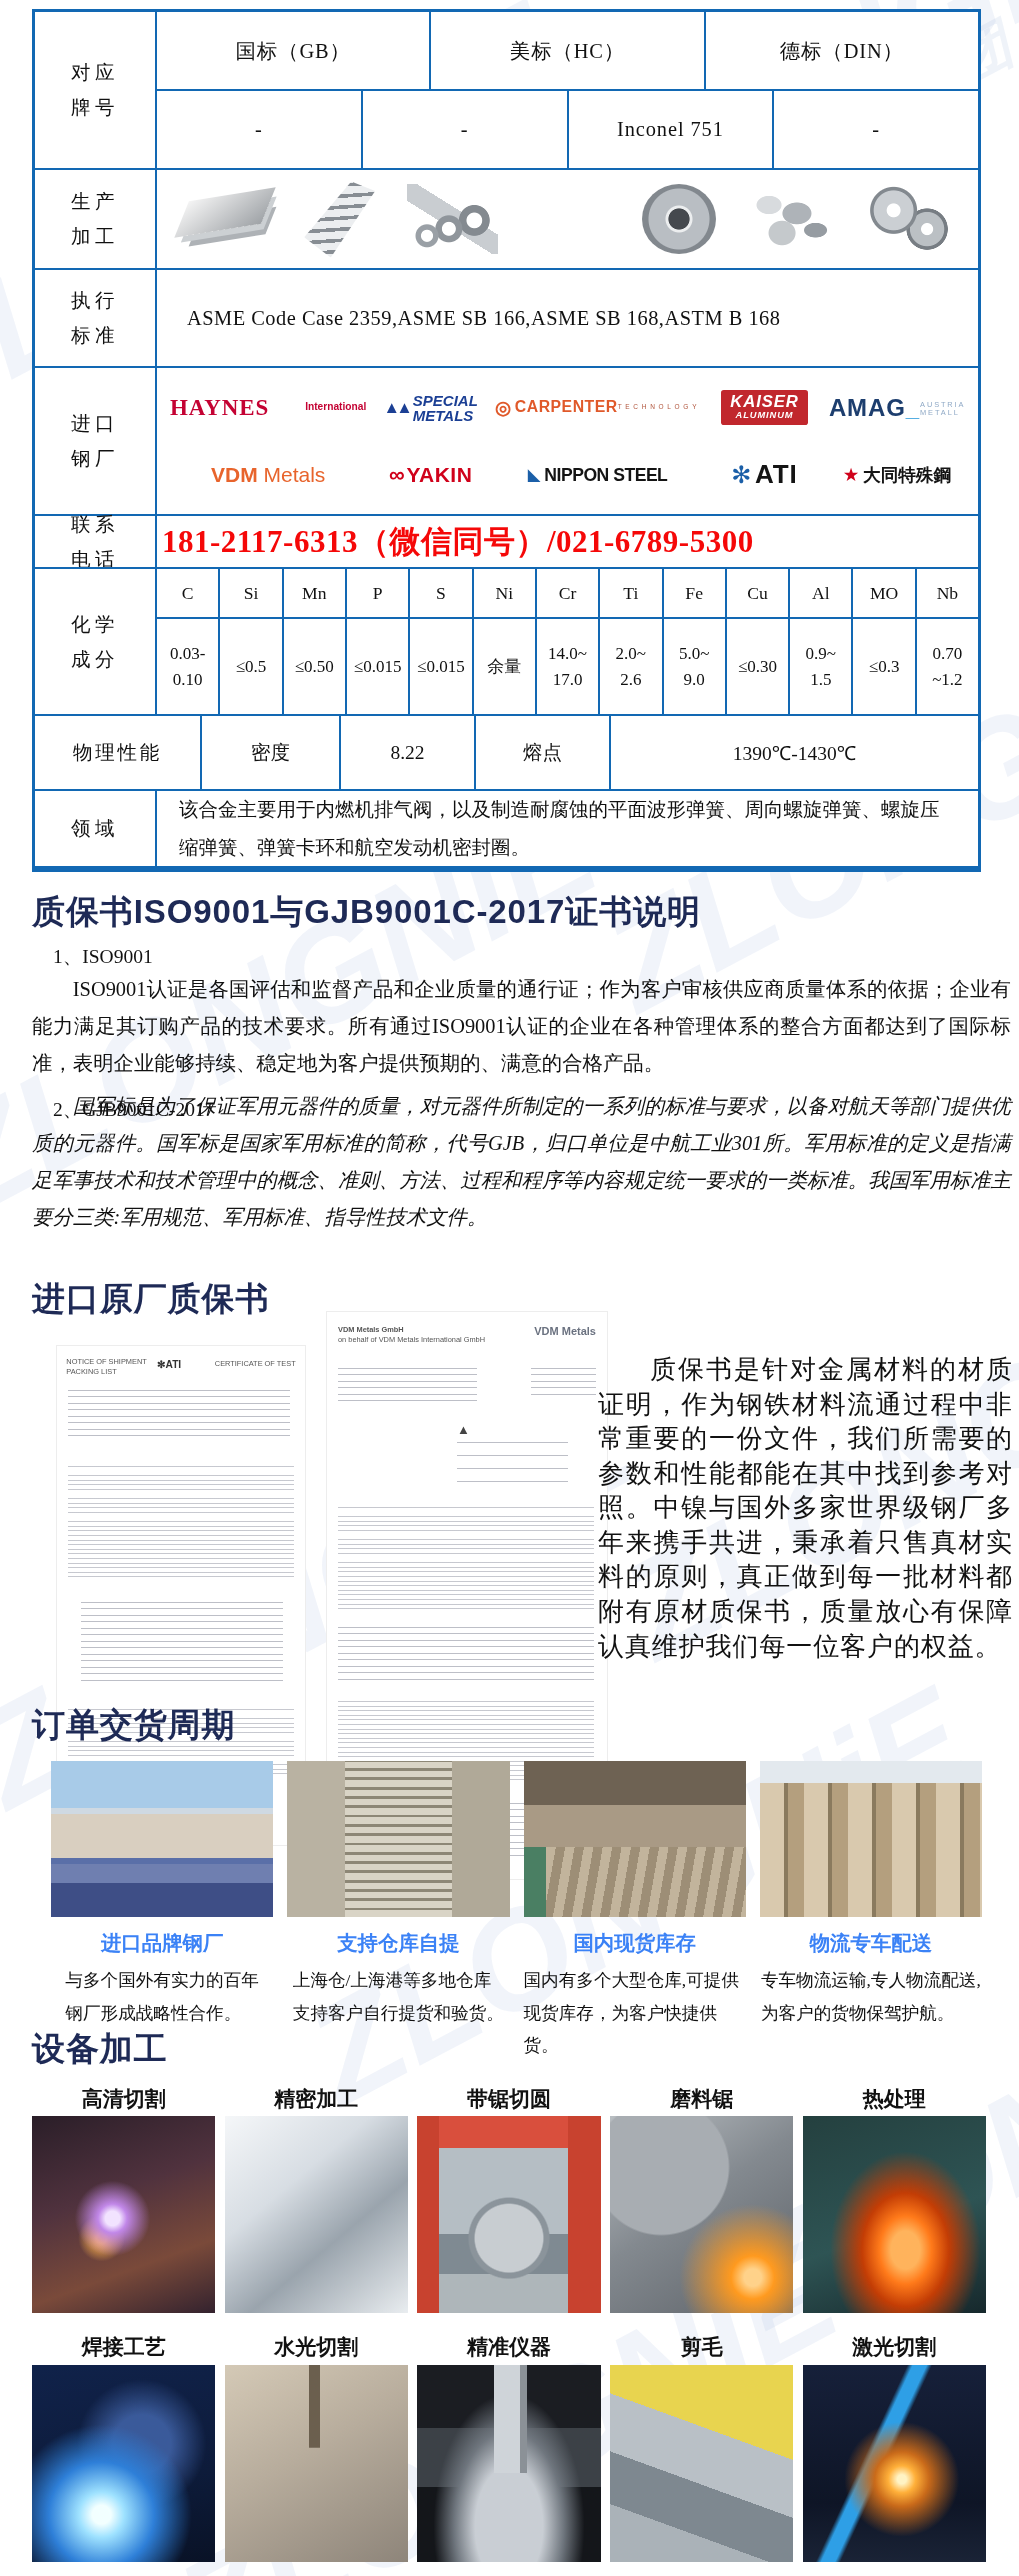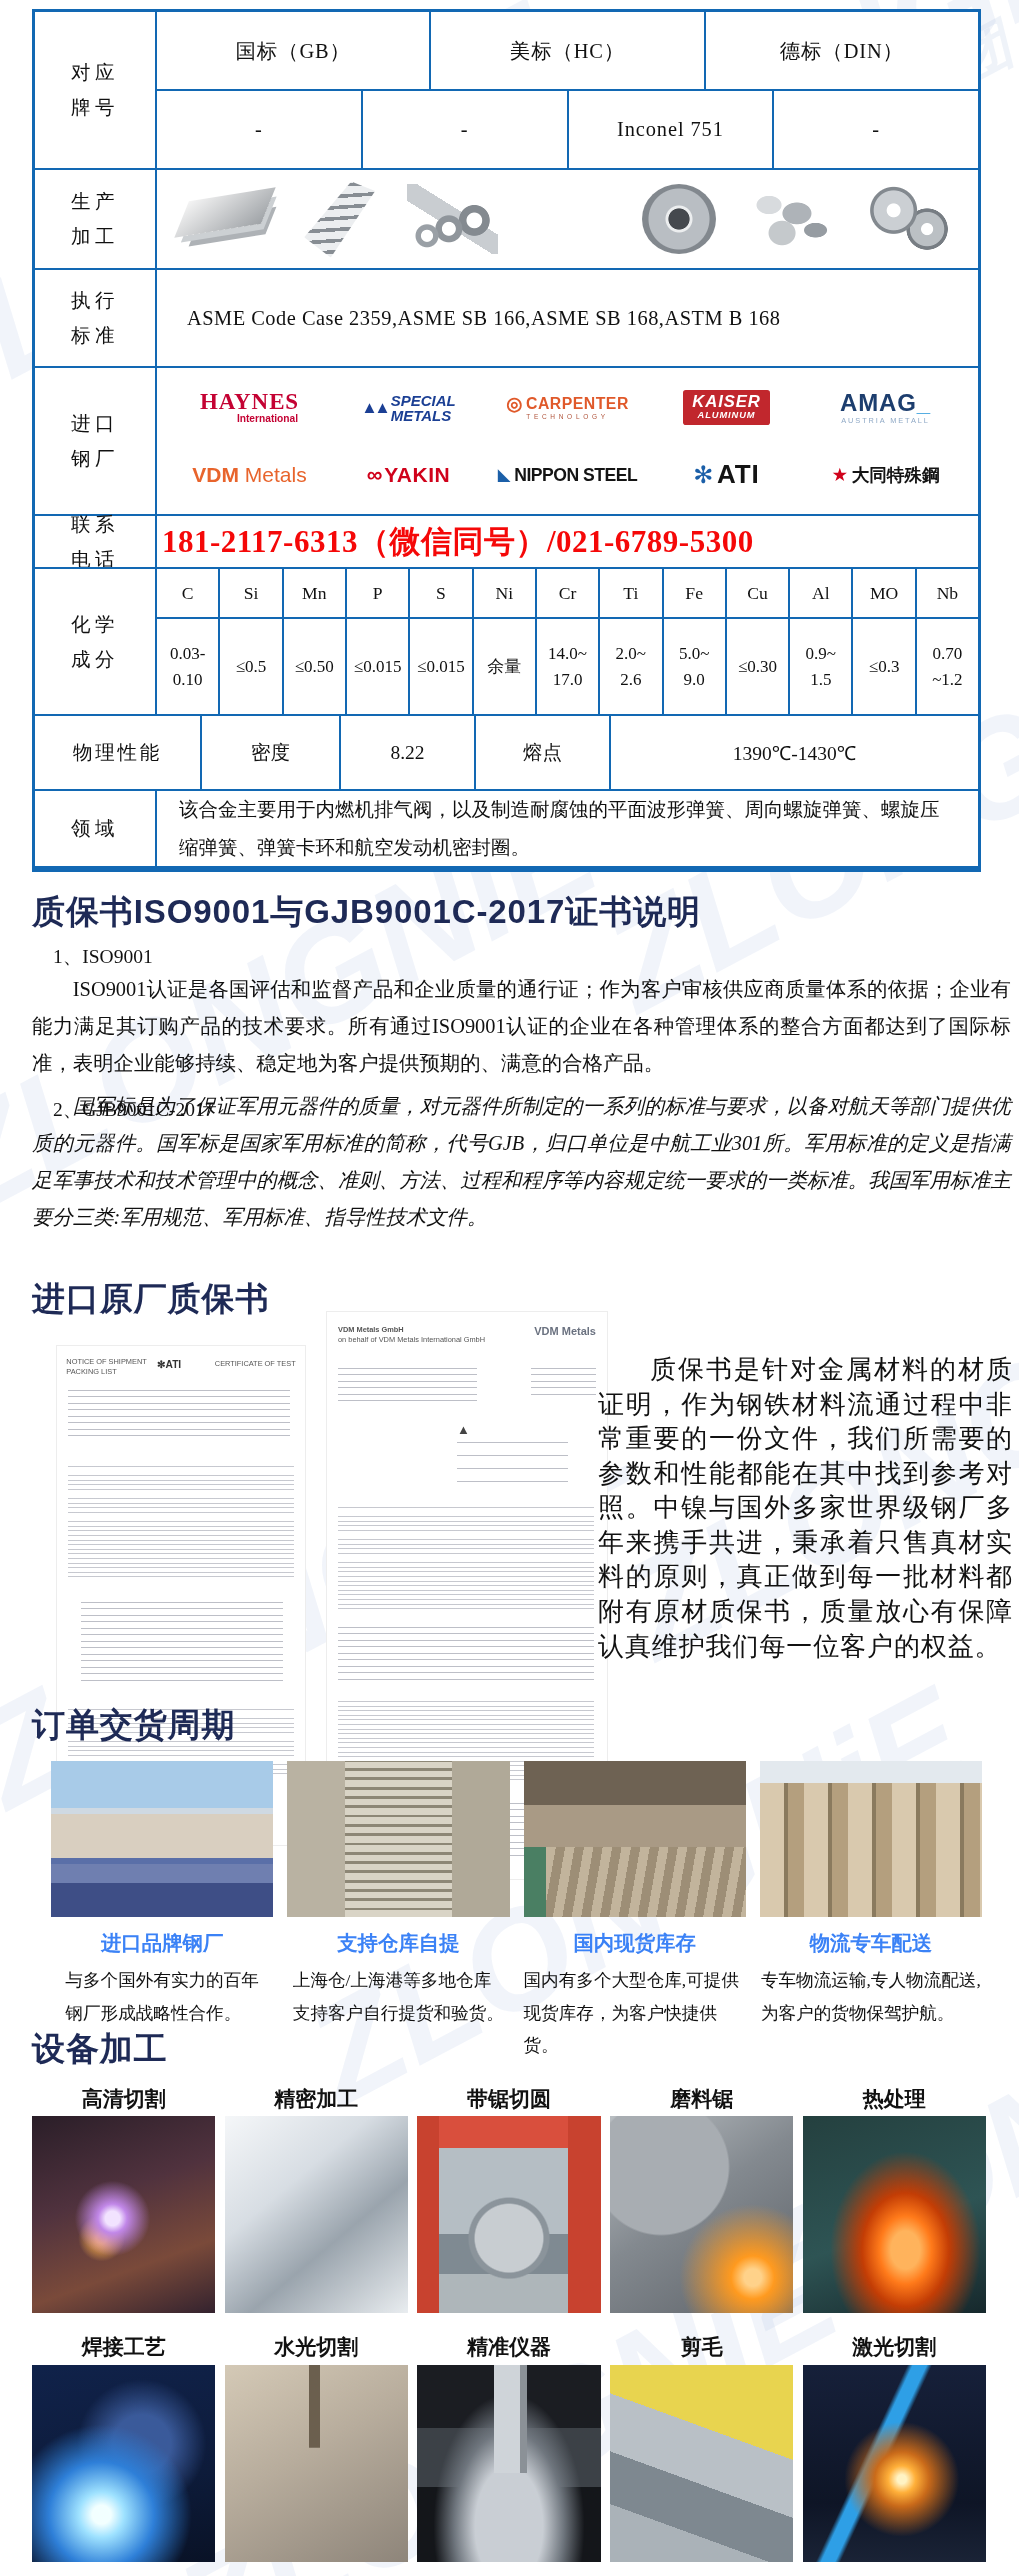--- a/index.html
+++ b/index.html
@@ -30,21 +30,21 @@
   
   .r-prod{height:98px;}
   .prodcell{flex:1;display:flex;align-items:center;justify-content:space-around;padding:0 9.3px;overflow:hidden;}
   
   .r-std{height:96px;}
   .stdcell{flex:1;display:flex;align-items:center;font-size:20.4px;padding-left:30px;letter-spacing:0.5px;}
   
   .r-mill{height:146px;}
   .millcell{flex:1;display:grid;grid-template-columns:repeat(5,1fr);grid-template-rows:1fr 1fr;
             align-items:center;justify-items:center;padding:5.6px 13px;}
-  .lg{display:flex;flex-direction:column;align-items:center;justify-content:space-between;line-height:1.05;
+  .lg{display:flex;flex-direction:row;align-items:center;justify-content:space-between;line-height:1.05;
       font-family:"Liberation Sans",sans-serif;}
   .lg-row{display:flex;align-items:center;gap:3.7px;}
   .hay1{color:#c40233;font-family:"Liberation Serif",serif;font-weight:bold;font-size:23px;letter-spacing:0.9px;}
   .hay2{color:#c40233;font-size:10.2px;font-weight:bold;padding-left:36px;}
   .spm-ic{color:#1b3f94;font-size:16.7px;letter-spacing:-3.7px;}
   .spm-t{color:#1b3f94;font-weight:bold;font-style:italic;font-size:15px;line-height:1;}
   .carp-ic{color:#e0592a;font-size:18.5px;font-weight:bold;}
   .carp-t{color:#e0592a;font-weight:bold;font-size:15.8px;letter-spacing:0.5px;}
   .carp-s{color:#b0533a;font-size:6.5px;letter-spacing:3.7px;}
   .kaiser{background:#c1272d;color:#fff;padding:3.7px 9.3px;border-radius:2.8px;text-align:center;}

